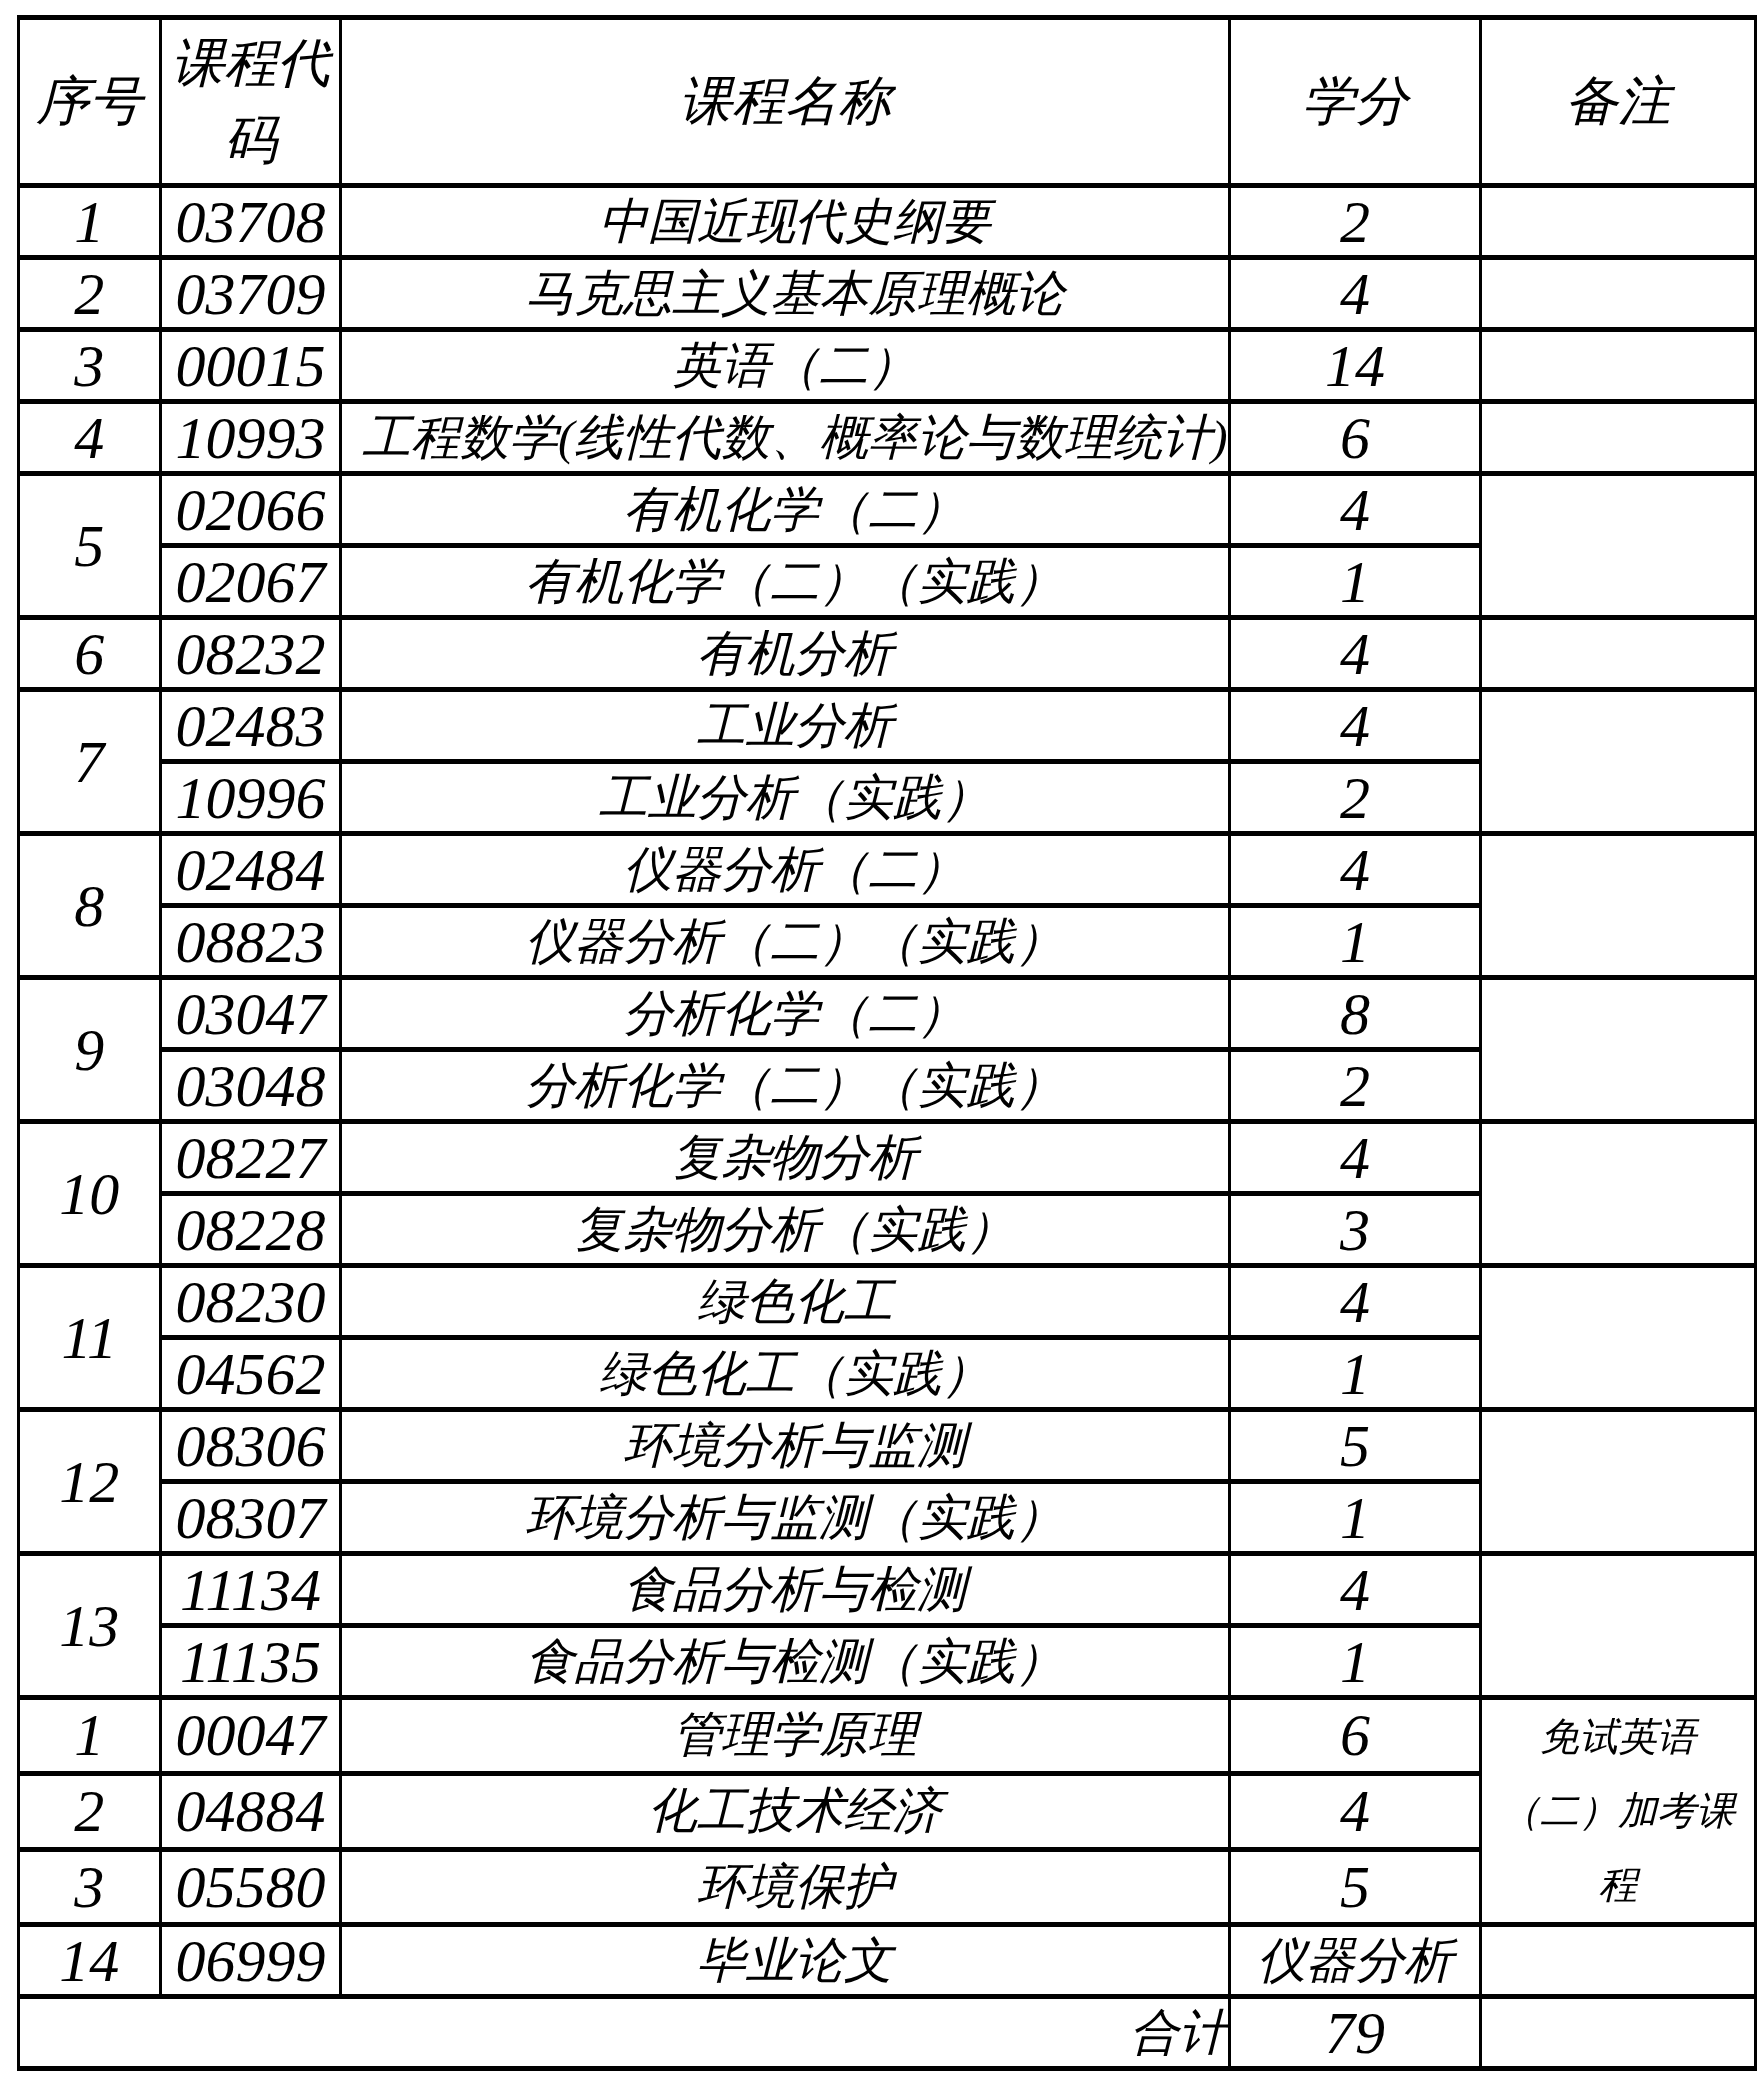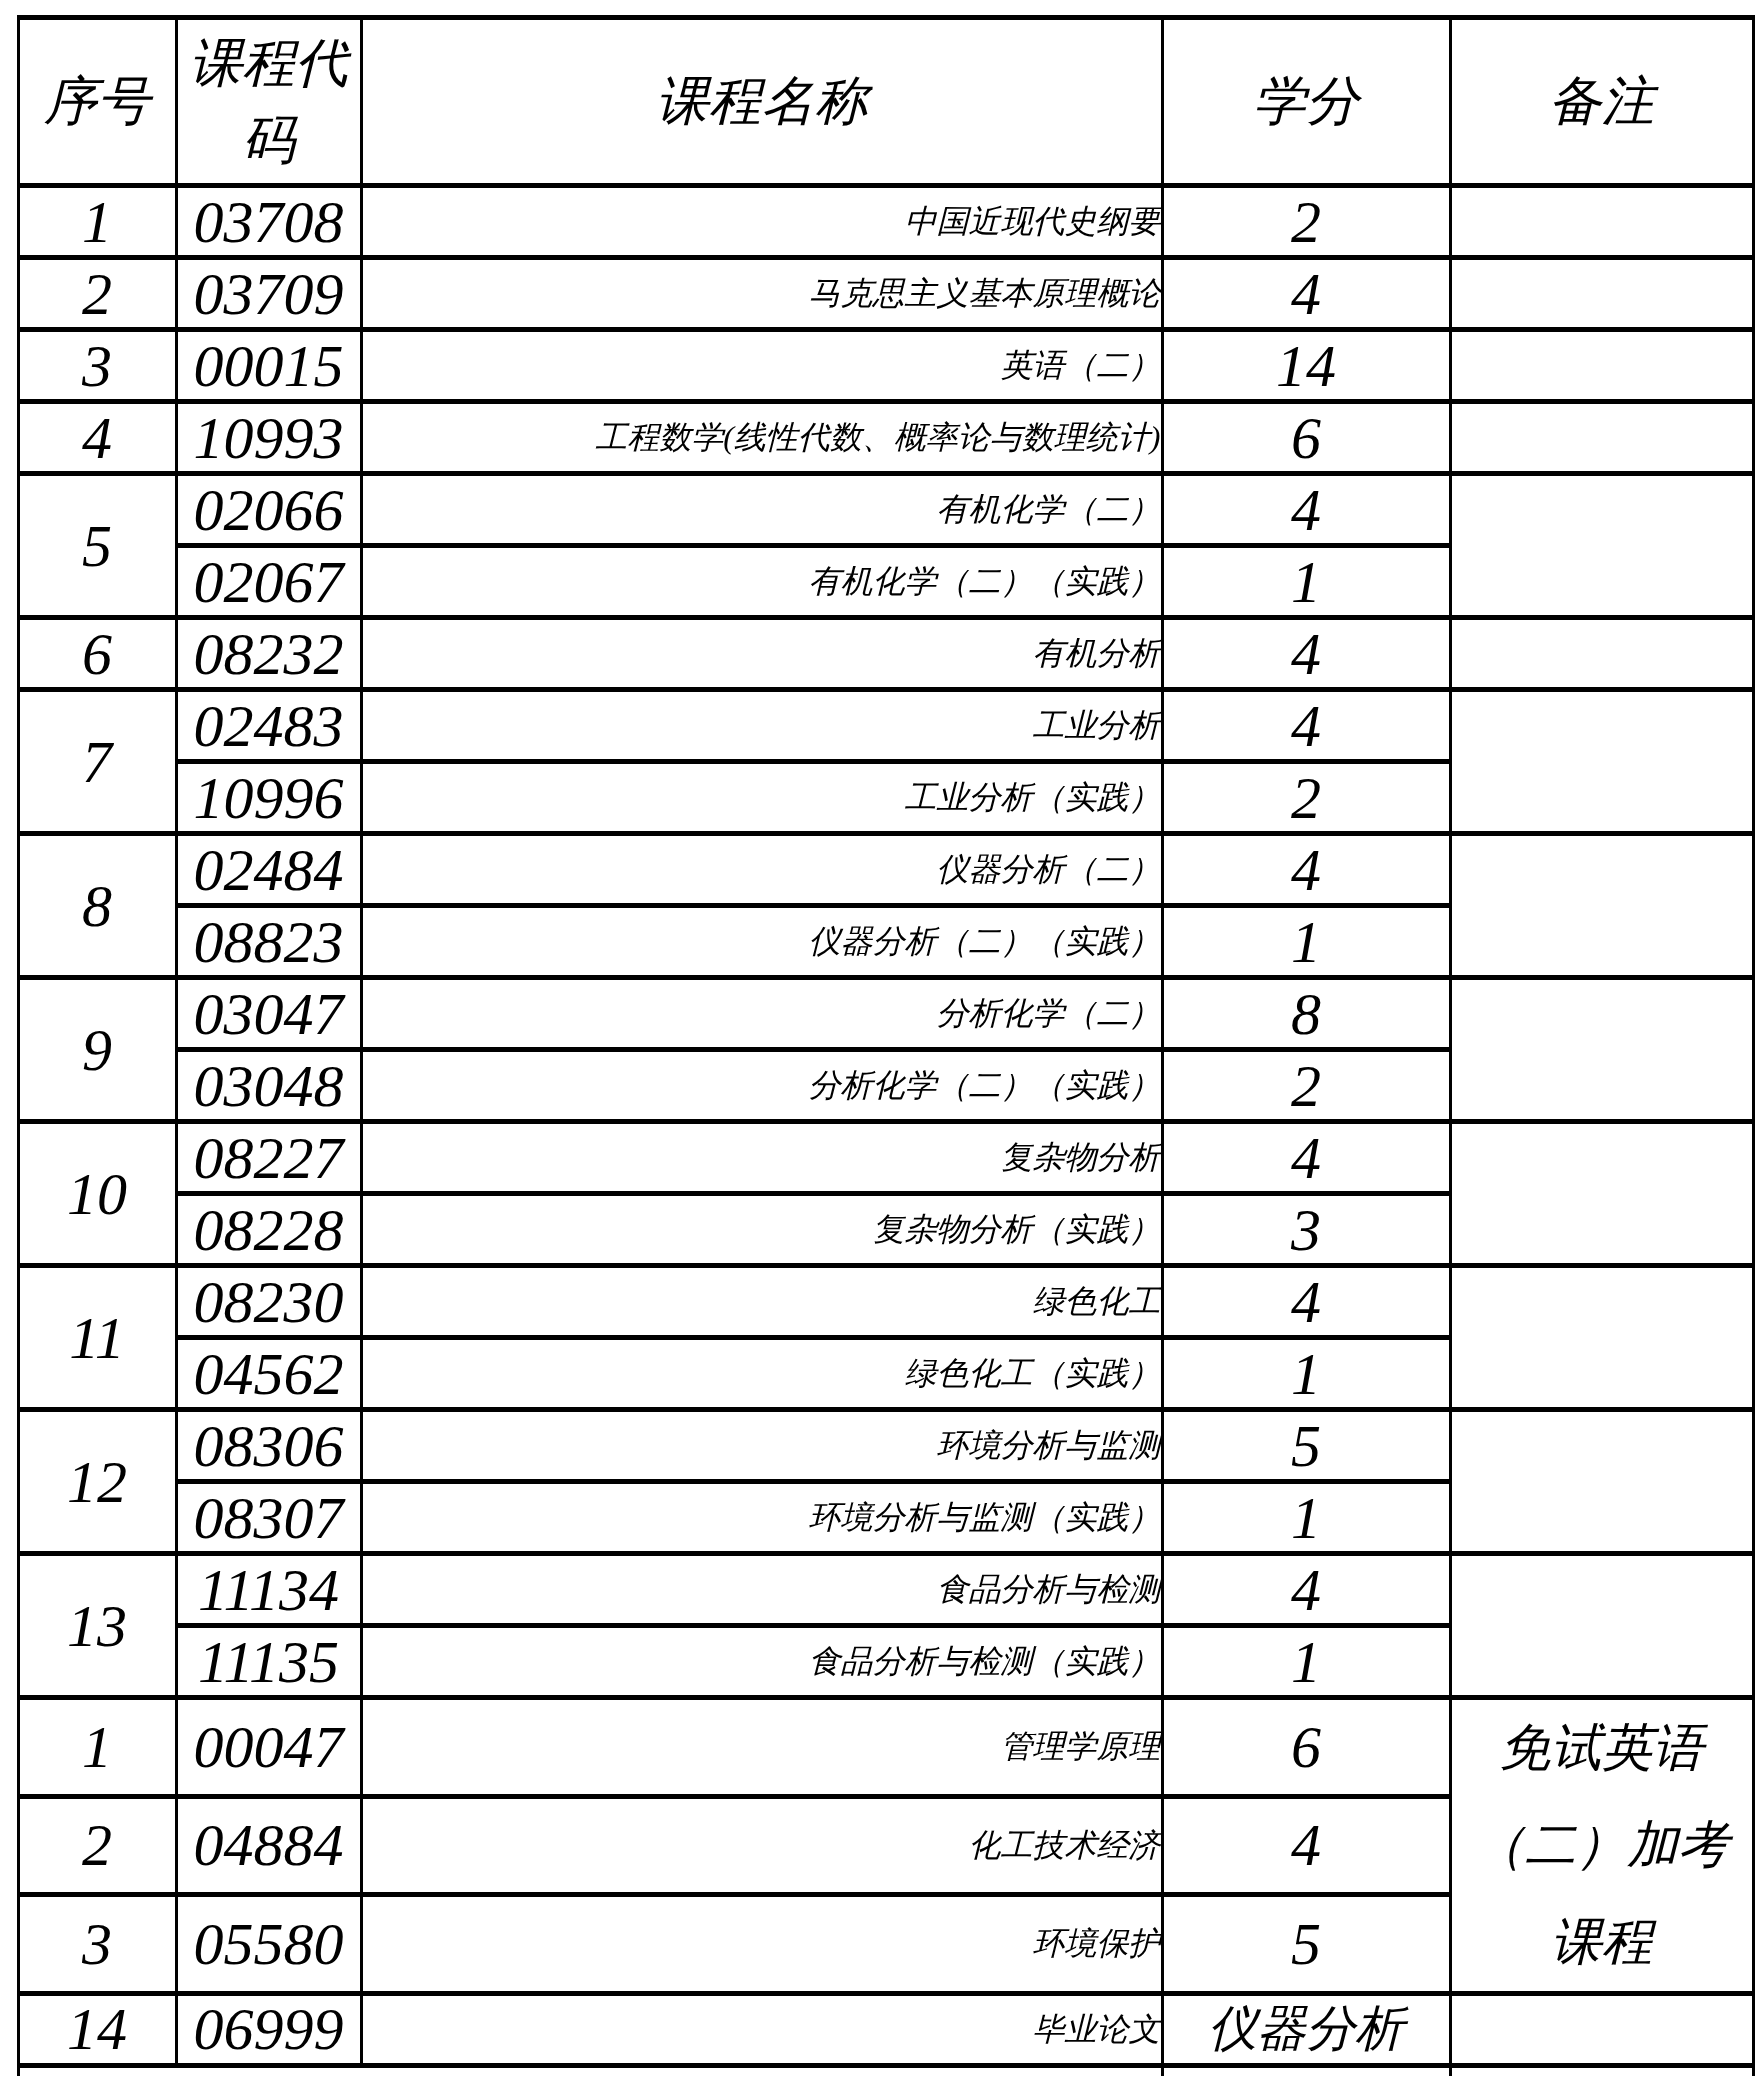--- a/index.html
+++ b/index.html
@@ -31,28 +31,28 @@
     vertical-align: middle;
     padding: 0;
     font-weight: normal;
     overflow: hidden;
   }
   thead tr { height: 168px; }
   th { font-size: 53px; line-height: 1.45; }
   tbody tr { height: 72px; }
   td { font-size: 49px; line-height: 1.1; }
   td.name {
-    text-align: right;
+    text-align: center;
     padding-left: 20px;
-    font-size: 32px;
+    font-size: 49px;
     white-space: nowrap;
   }
   td.num { font-size: 60px; }
   td.remark {
-    font-size: 51px;
+    font-size: 39px;
     line-height: 1.9;
     padding: 0 4.3px;
   }
   td.total-label { font-size: 49px; text-align: right; }
 </style>
 </head>
 <body>
 
 <table class="course-table">
   <colgroup>

